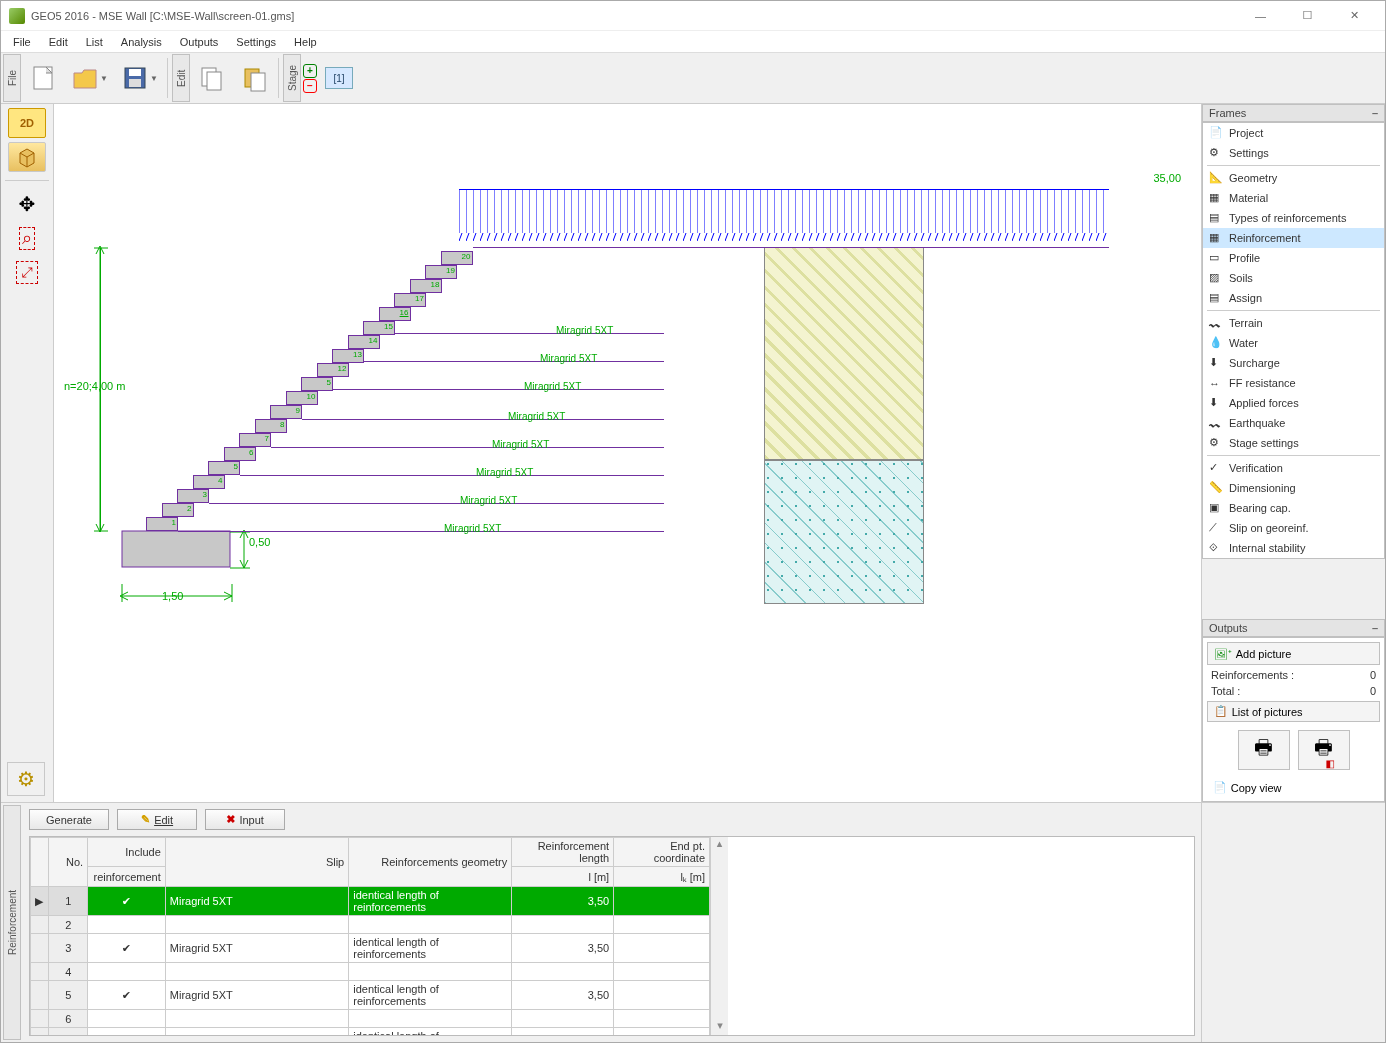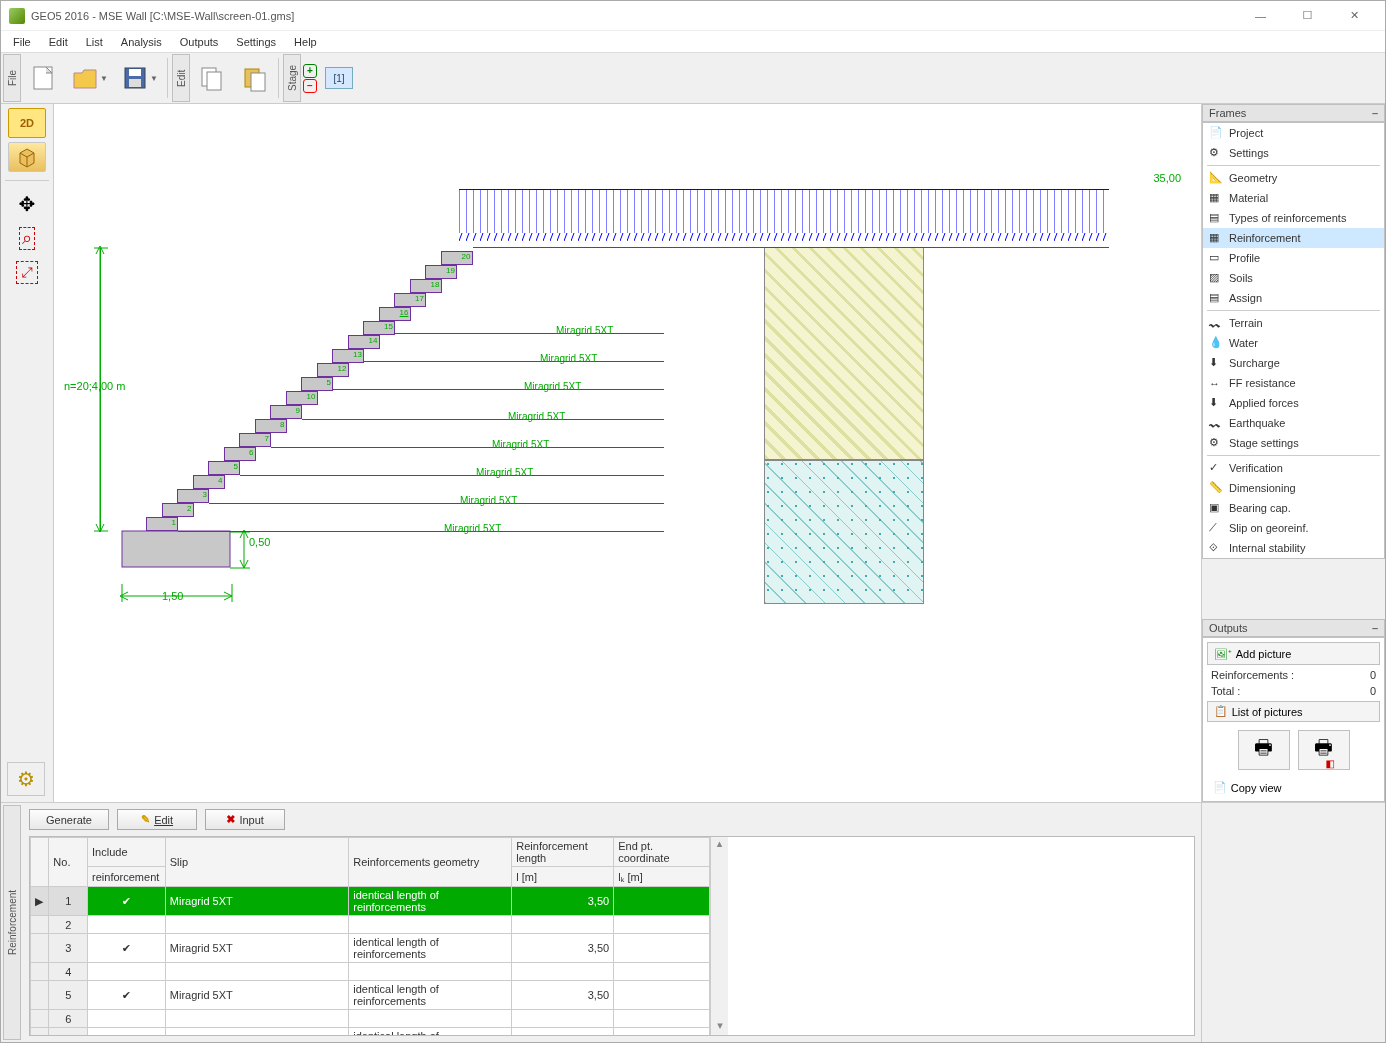--- a/index.html
+++ b/index.html
@@ -45,21 +45,21 @@
 .bottom-vtab { width: 18px; background: #e8e8e8; border: 1px solid #c0c0c0; writing-mode: vertical-rl; transform: rotate(180deg); text-align: center; font-size: 10px; color: #555; display: flex; align-items: center; justify-content: center; margin: 2px; }
 .bottom-main { flex: 1; padding: 6px; display: flex; flex-direction: column; }
 .btn-row { display: flex; gap: 8px; margin-bottom: 6px; }
 .abtn { border: 1px solid #aaa; background: linear-gradient(#fdfdfd,#e8e8e8); padding: 3px 14px; color: #333; display: flex; align-items: center; gap: 4px; min-width: 80px; justify-content: center; }
 .abtn .ico { font-weight: bold; }
 .abtn .ico.edit { color: #d4a000; }
 .abtn .ico.rem { color: #c00; }
 .tbl-wrap { border: 1px solid #bbb; background: #fff; flex: 1; overflow: auto; position: relative; display: flex; }
 table { border-collapse: collapse; width: 680px; }
 th, td { border: 1px solid #ccc; padding: 2px 4px; font-size: 11px; color: #333; height: 18px; }
-th { background: #f4f4f4; font-weight: normal; text-align: left; }
+th { background: #f4f4f4; font-weight: normal; text-align: right; }
 td.num { text-align: center; background: #eee; width: 38px; }
 td.rowhdr { background: #eee; width: 18px; }
 tr.selrow td { background: #0a0; color: #fff; }
 tr.selrow td.num, tr.selrow td.rowhdr { background: #ddd; color: #333; }
 .chk { text-align: center; }
 .scroll-stub { width: 18px; background: #f0f0f0; border-left: 1px solid #ccc; }
 
 .dim-line { position: absolute; background: #0a0; }
 .dim-text { position: absolute; color: #0a0; font-size: 11px; }
 .reinf-line { position: absolute; height: 1px; background: #7030a0; }

